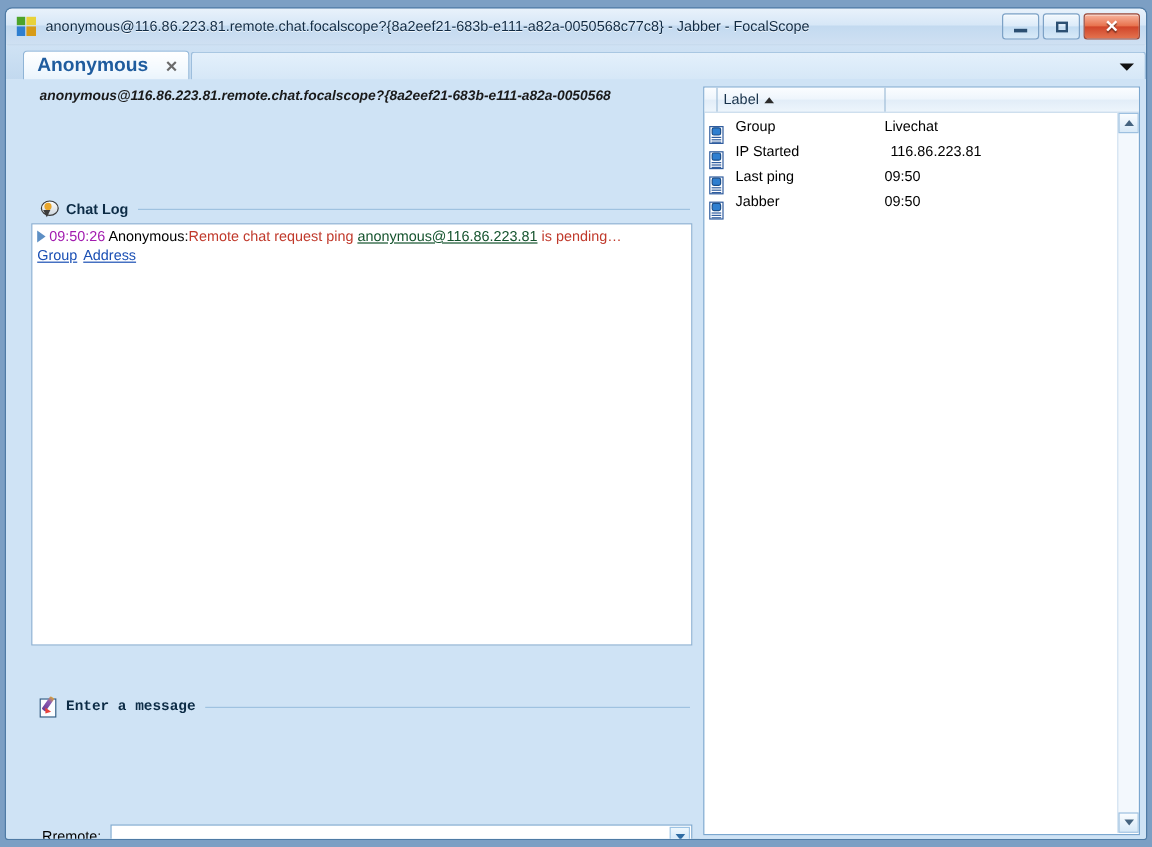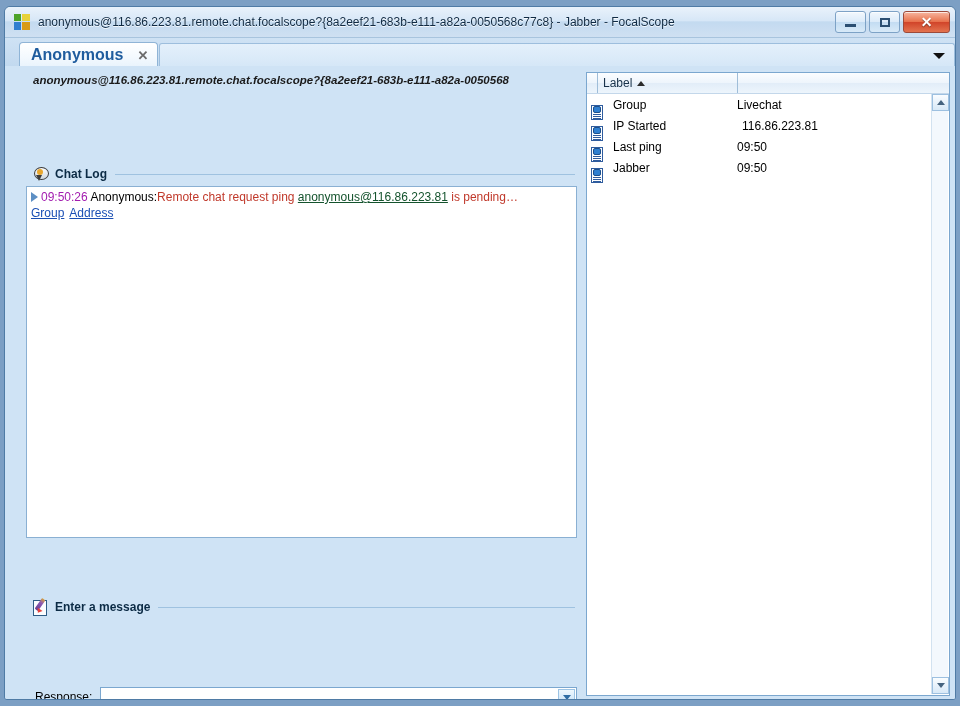--- a/index.html
+++ b/index.html
@@ -461,33 +461,33 @@
       <div class="chatlog">
         <div class="msg-row">
           <span class="msg-arrow"></span><span class="msg-time">09:50:26</span>
           <span class="msg-sender">Anonymous:</span><span class="msg-body">Remote chat request ping </span><span class="msg-link">anonymous@116.86.223.81</span><span class="msg-body"> is pending…</span>
         </div>
         <div class="link-row">
           <span class="link">Group</span><span class="link">Address</span>
         </div>
       </div>
 
-      <div class="groupbox-hdr" style="top:533px;">
+      <div class="groupbox-hdr" style="top:515px;font-family:Liberation Mono, monospace;">
         <span class="icon-pencil">
           <span class="sheet"></span>
             <span class="pen"></span>
             <span class="tip"></span>
         </span>
         <span class="gb-title">Enter a message</span>
         <span class="gb-rule"></span>
       </div>
 
 
       <div class="response-row">
-        <span class="response-label"><u>R</u><span>esponse:</span></span>
+        <span class="response-label"><u>R</u><span>remote:</span></span>
         <div class="combo">
           <div class="combo-arrow-box">
             <span class="combo-arrow"></span>
           </div>
         </div>
       </div>
 
     </div>
 
     <div class="right-pane">

